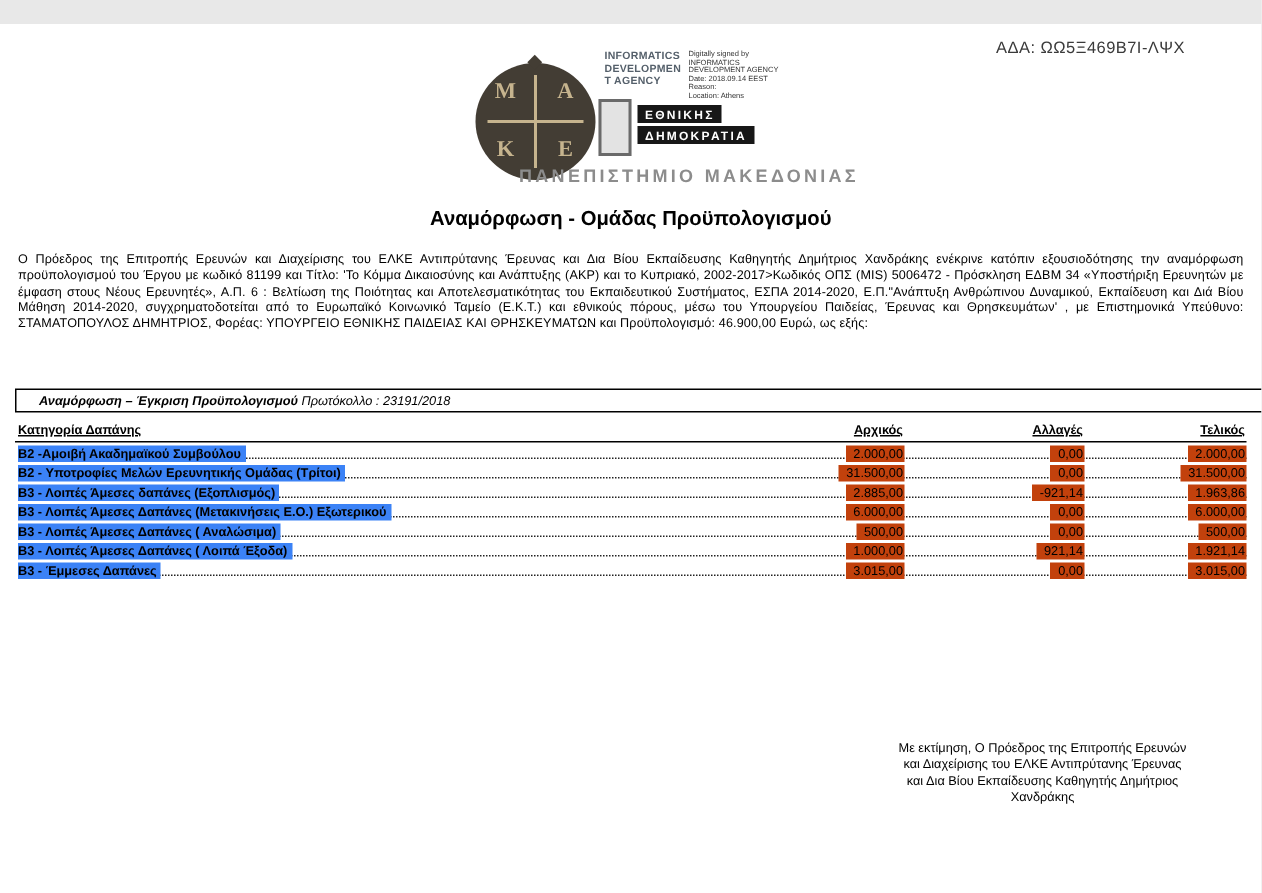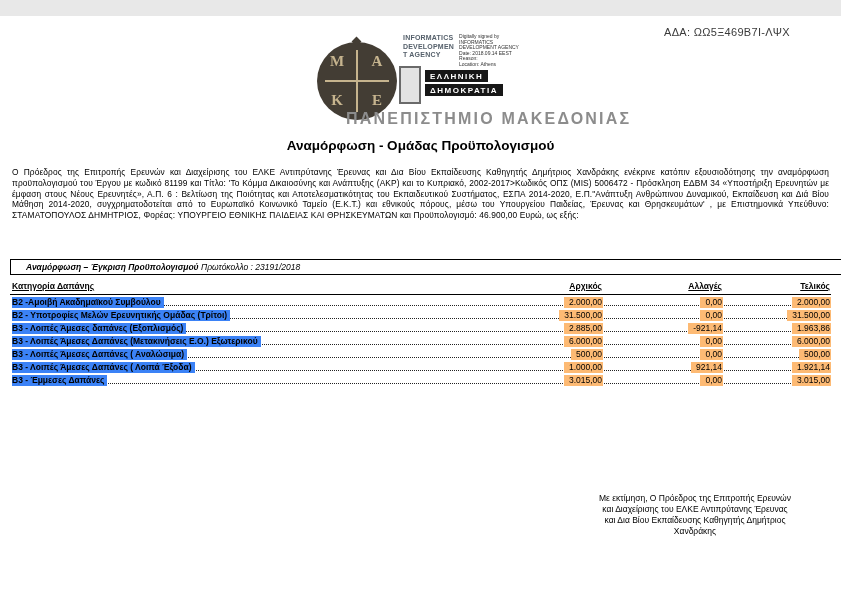--- a/index.html
+++ b/index.html
@@ -27,21 +27,21 @@
   .seal .finial { position:absolute; left:50%; top:-4px; width:7px; height:7px; margin-left:-4px;
                   background:#433d34; transform:rotate(45deg); }
 
   .plaque { position:absolute; left:399px; top:50px; width:18px; height:34px;
             background:#e3e3e3; border:2px solid #6a6a6a; }
 
   .republic { position:absolute; left:425px; top:54px; }
   .rep-bar { background:#171717; color:#fff; font-size:8px; font-weight:bold; letter-spacing:1.5px;
              padding:2px 5px 1px 5px; margin-bottom:2px; width:fit-content; }
 
-  .uni-name { position:absolute; left:314px; top:94px; font-size:16px; font-weight:bold;
+  .uni-name { position:absolute; left:314px; top:94px; font-size:12px; font-weight:bold;
               letter-spacing:2.2px; color:#8c8c8c; white-space:nowrap;padding-left:32px; }
 
   
   .digital-stamp { position:absolute; left:403px; top:18px; display:flex; gap:5px; }
   .signer { font-size:7px; font-weight:bold; color:#55606b; line-height:8.5px; letter-spacing:0.2px; }
   .details { font-size:5px; color:#333; line-height:5.6px; }
 
   
   .title { position:absolute; top:122px; left:0; right:0; margin:0; text-align:center;
            font-size:13.5px; font-weight:bold; }
@@ -56,21 +56,21 @@
   .sec-title { font-weight:bold; font-style:italic; }
   .sec-proto { font-style:italic; }
 
   
   .budget-table { position:absolute; top:263px; left:10px; width:821px; font-size:8.5px; }
   .thead { position:relative; height:15px; border-bottom:1px solid #000; }
   .thead span { position:absolute; bottom:2px; font-weight:bold; white-space:nowrap; }
   .trow { position:relative; height:13px; }
   .dots { position:absolute; left:2px; right:0; bottom:2px; border-bottom:1px dotted #222; }
   .cat  { position:absolute; left:2px; bottom:0; background:#3b82f6; padding:0 3px 1px 0; white-space:nowrap; z-index:1;font-weight:bold; }
-  .num  { position:absolute; bottom:0; background:#fdba74; padding:0 1px 1px 5px; white-space:nowrap; z-index:1; }
+  .num  { position:absolute; bottom:0; background:#c2410c; padding:0 1px 1px 5px; white-space:nowrap; z-index:1; }
   .c1 { right:228px; } .c2 { right:108px; } .c3 { right:0; }
   .thead .cat, .thead .num { bottom:2px; background:transparent;text-decoration:underline; }
 
   
   .closing { position:absolute; top:477px; left:545px; width:300px; text-align:center;
              font-size:8.5px; line-height:11px; }
 </style>
 </head>
 <body>
 
@@ -84,21 +84,21 @@
     <div class="cross-h"></div>
     <span class="q q0">Μ</span>
     <span class="q q1">Α</span>
     <span class="q q2">Κ</span>
     <span class="q q3">Ε</span>
   </div>
 
   <div class="plaque"></div>
 
   <div class="republic">
-    <div class="rep-bar">ΕΛΛΗΝΙΚΗ</div>
+    <div class="rep-bar">ΕΘΝΙΚΗΣ</div>
     <div class="rep-bar">ΔΗΜΟΚΡΑΤΙΑ</div>
   </div>
 
   <div class="uni-name">ΠΑΝΕΠΙΣΤΗΜΙΟ ΜΑΚΕΔΟΝΙΑΣ</div>
 
   <div class="digital-stamp">
     <div class="signer">
       <div>INFORMATICS</div>
       <div>DEVELOPMEN</div>
       <div>T AGENCY</div>

